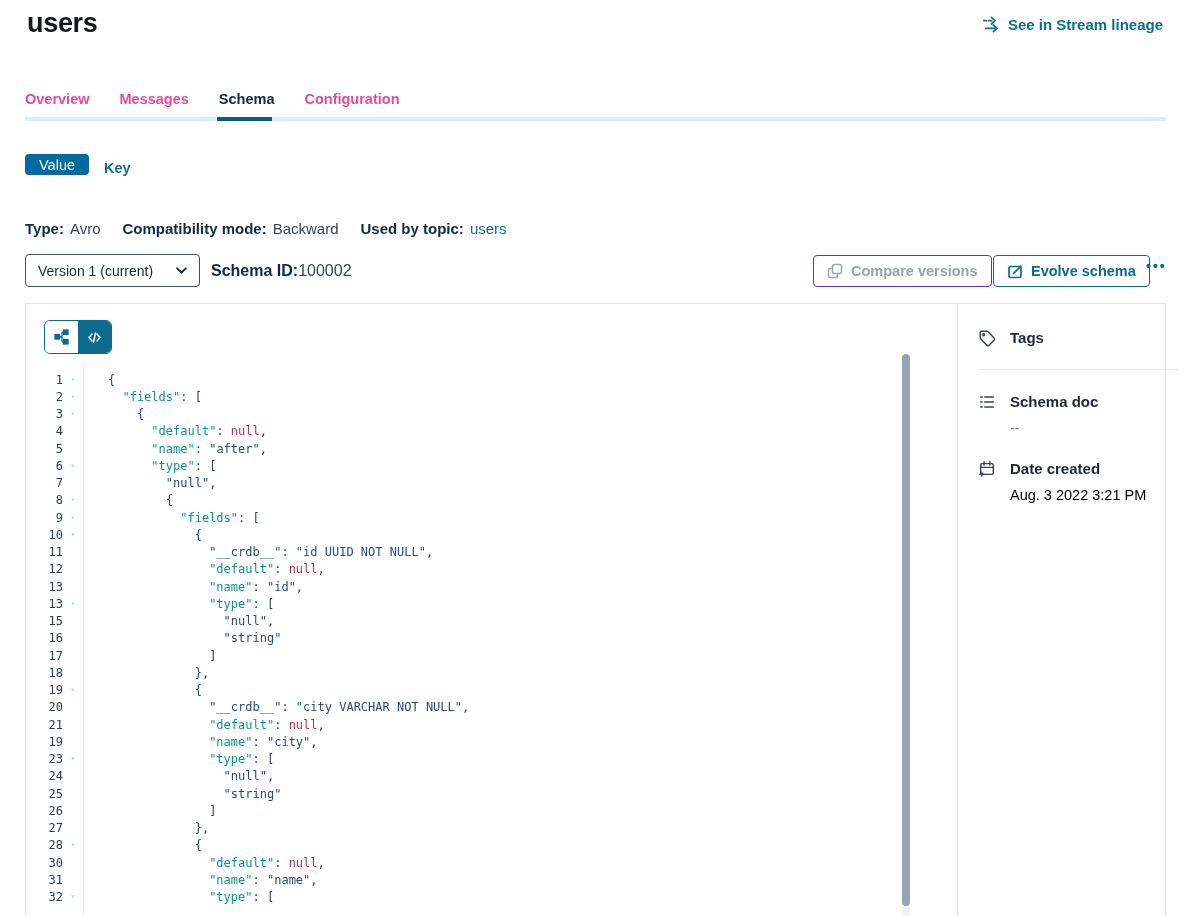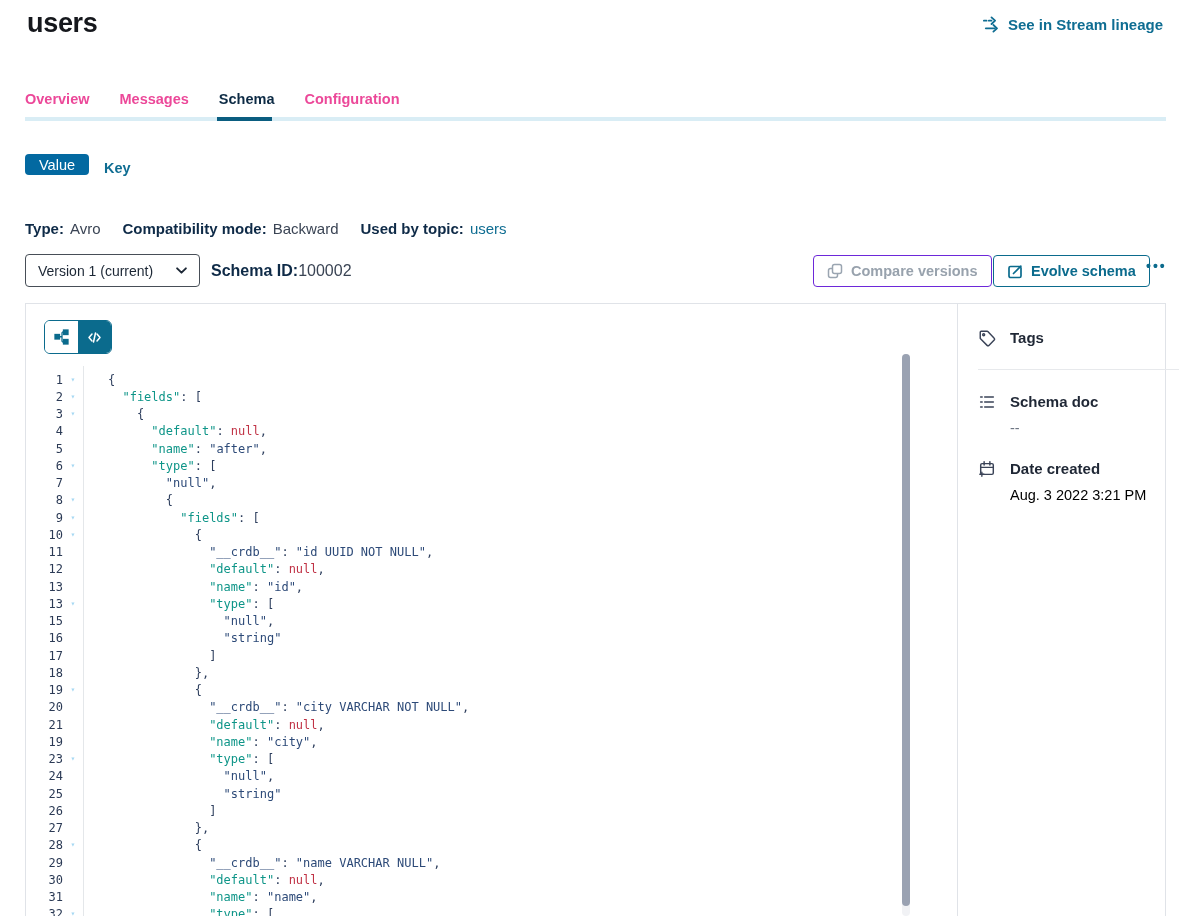--- a/index.html
+++ b/index.html
@@ -185,21 +185,20 @@
         <div class="code-line"><span class="ln">19</span><span class="fold">▾</span><span class="code-text" style="padding-left: 111.7px;"><span class="t-p">{</span></span></div>
         <div class="code-line"><span class="ln">20</span><span class="fold"></span><span class="code-text" style="padding-left: 126.15px;"><span class="t-s">"__crdb__"</span><span class="t-p">: </span><span class="t-s">"city VARCHAR NOT NULL"</span><span class="t-p">,</span></span></div>
         <div class="code-line"><span class="ln">21</span><span class="fold"></span><span class="code-text" style="padding-left: 126.15px;"><span class="t-k">"default"</span><span class="t-p">: </span><span class="t-u">null</span><span class="t-p">,</span></span></div>
         <div class="code-line"><span class="ln">19</span><span class="fold"></span><span class="code-text" style="padding-left: 126.15px;"><span class="t-k">"name"</span><span class="t-p">: </span><span class="t-s">"city"</span><span class="t-p">,</span></span></div>
         <div class="code-line"><span class="ln">23</span><span class="fold">▾</span><span class="code-text" style="padding-left: 126.15px;"><span class="t-k">"type"</span><span class="t-p">: [</span></span></div>
         <div class="code-line"><span class="ln">24</span><span class="fold"></span><span class="code-text" style="padding-left: 140.6px;"><span class="t-s">"null"</span><span class="t-p">,</span></span></div>
         <div class="code-line"><span class="ln">25</span><span class="fold"></span><span class="code-text" style="padding-left: 140.6px;"><span class="t-s">"string"</span></span></div>
         <div class="code-line"><span class="ln">26</span><span class="fold"></span><span class="code-text" style="padding-left: 126.15px;"><span class="t-p">]</span></span></div>
         <div class="code-line"><span class="ln">27</span><span class="fold"></span><span class="code-text" style="padding-left: 111.7px;"><span class="t-p">},</span></span></div>
         <div class="code-line"><span class="ln">28</span><span class="fold">▾</span><span class="code-text" style="padding-left: 111.7px;"><span class="t-p">{</span></span></div>
-        <div class="code-line"><span class="ln">29</span><span class="fold"></span><span class="code-text" style="padding-left: 126.15px;"><span class="t-s">"__crdb__"</span><span class="t-p">: </span><span class="t-s">"name VARCHAR NULL"</span><span class="t-p">,</span></span></div>
         <div class="code-line"><span class="ln">30</span><span class="fold"></span><span class="code-text" style="padding-left: 126.15px;"><span class="t-k">"default"</span><span class="t-p">: </span><span class="t-u">null</span><span class="t-p">,</span></span></div>
         <div class="code-line"><span class="ln">31</span><span class="fold"></span><span class="code-text" style="padding-left: 126.15px;"><span class="t-k">"name"</span><span class="t-p">: </span><span class="t-s">"name"</span><span class="t-p">,</span></span></div>
         <div class="code-line"><span class="ln">32</span><span class="fold">▾</span><span class="code-text" style="padding-left: 126.15px;"><span class="t-k">"type"</span><span class="t-p">: [</span></span></div>
       </div>
     <div class="scroll-track"></div>
     <div class="scroll-thumb"></div>
   </div>
 
   <aside class="sidebar">
     <div class="side-sec">

